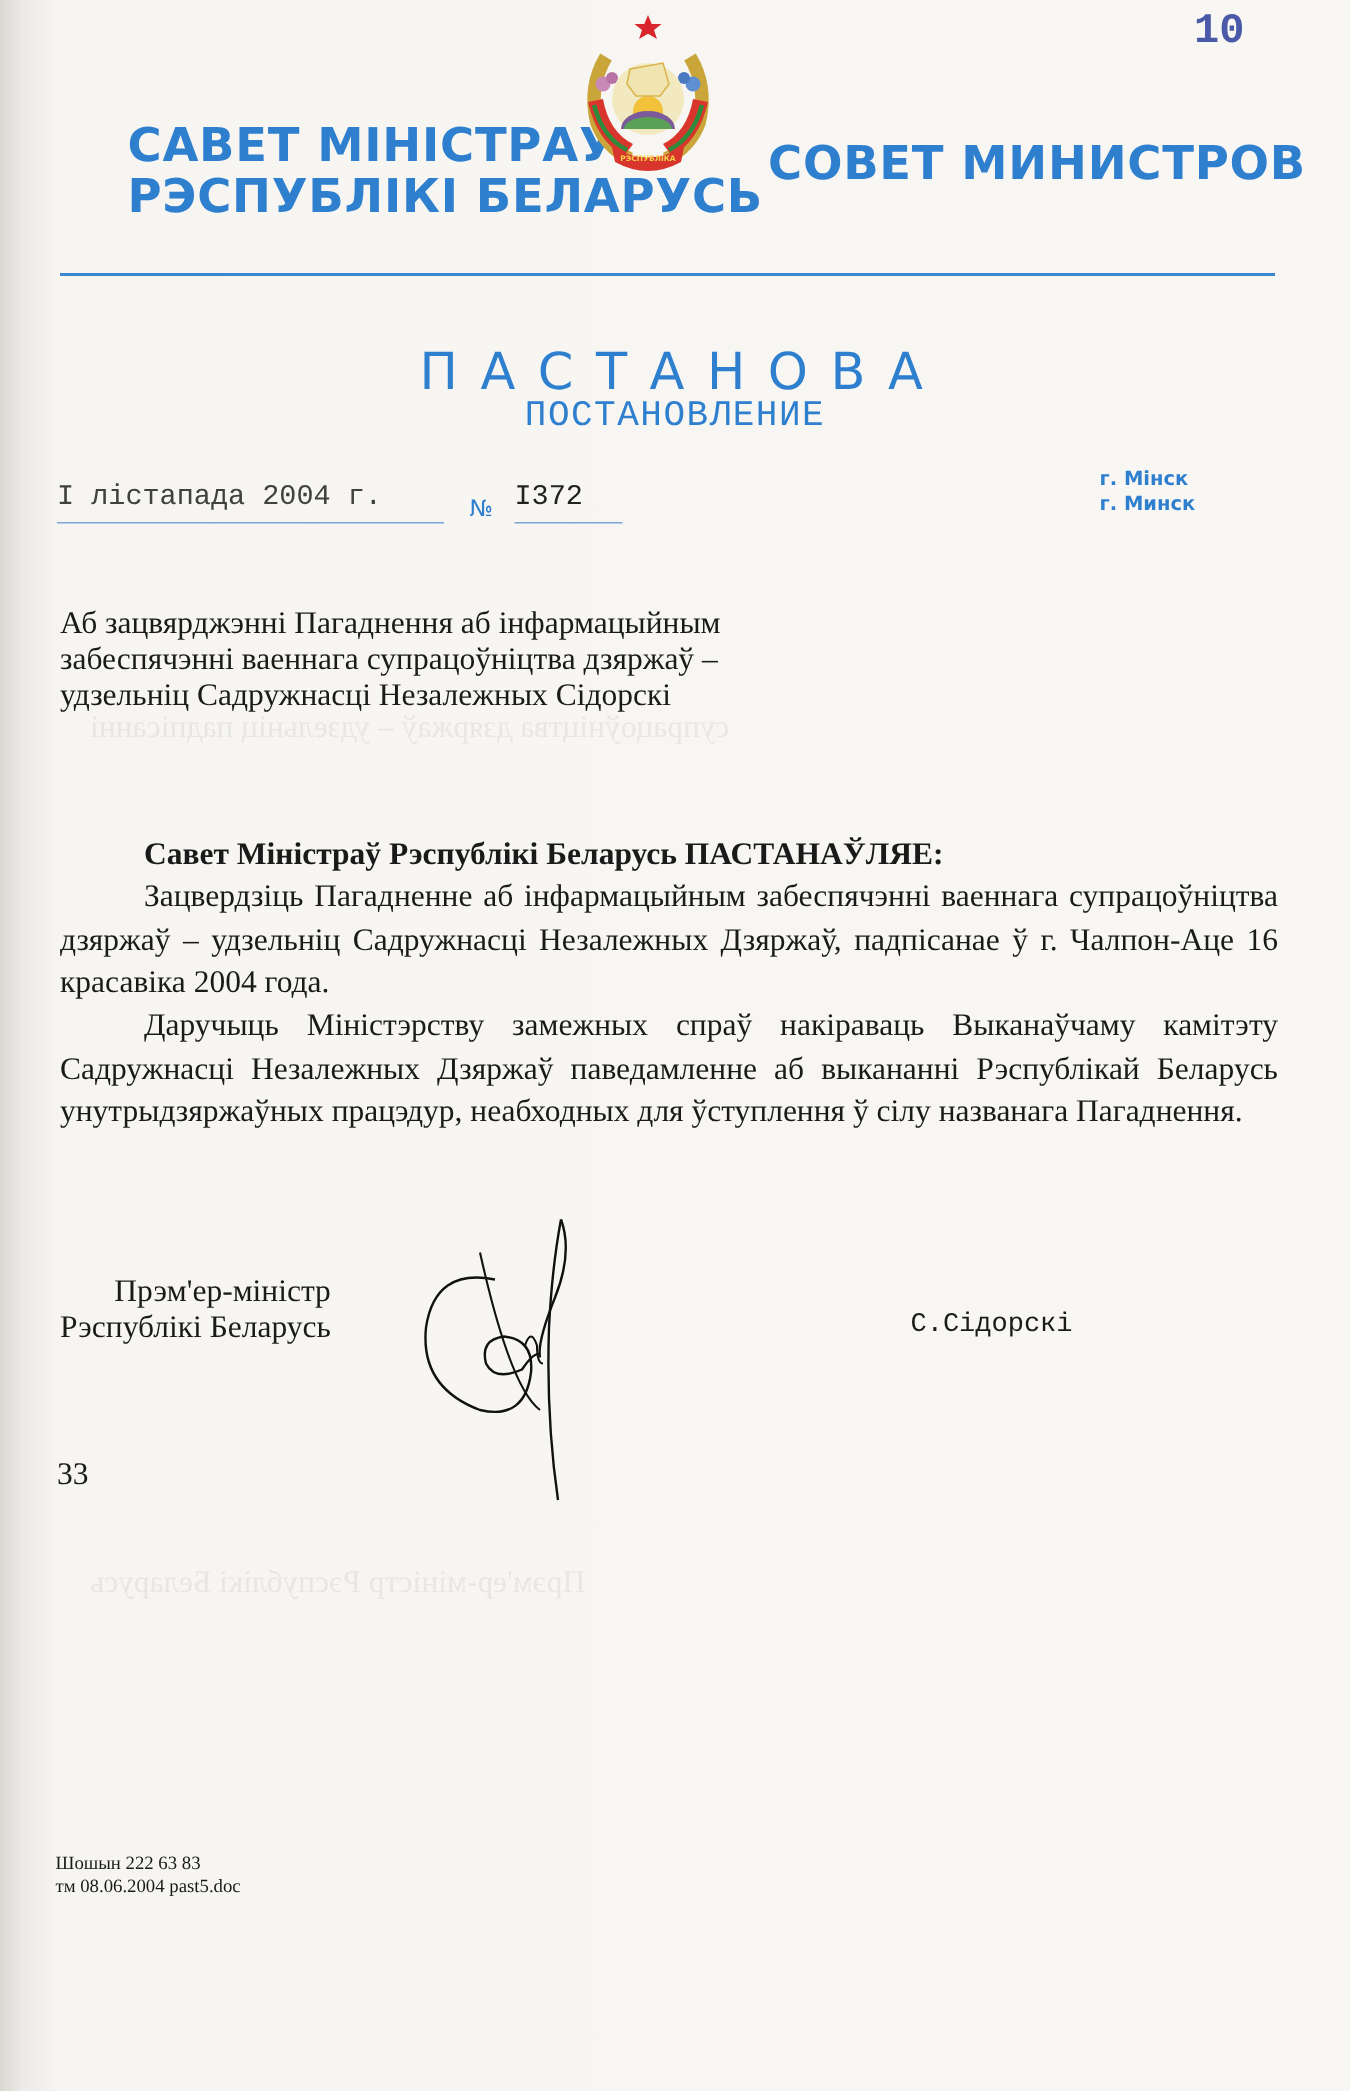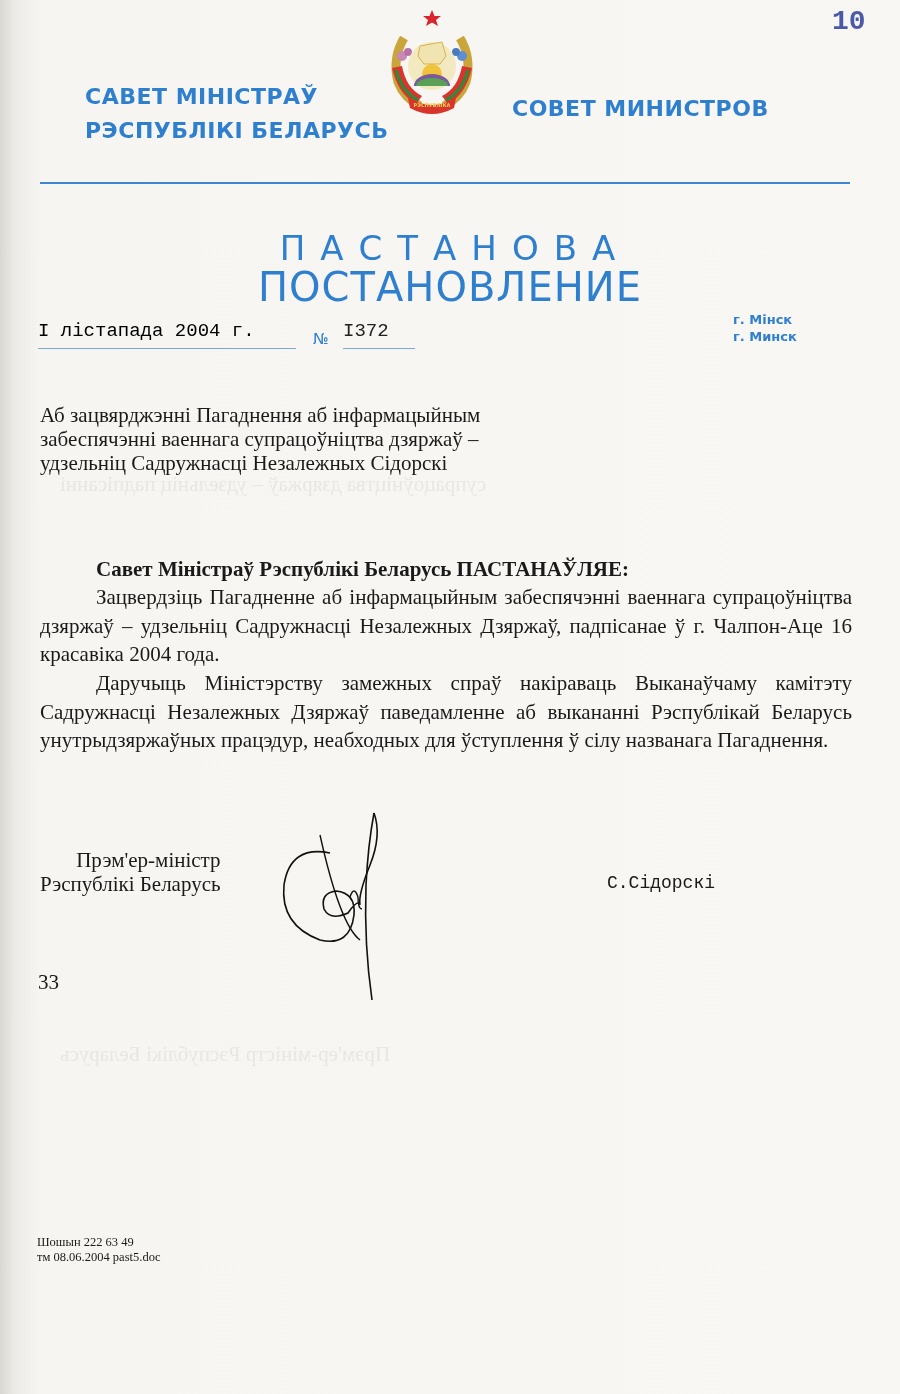--- a/index.html
+++ b/index.html
@@ -15,21 +15,21 @@
       font-family: "Liberation Serif", serif;
       color: #1a1a1a;
     }
     .abs { position: absolute; }
 
     
     .org {
       font-family: "DejaVu Sans", sans-serif;
       color: #2f7fcf;
       font-weight: bold;
-      font-size: 22px;
+      font-size: 31px;
       line-height: 34px;
       letter-spacing: 0.5px;
       white-space: nowrap;
     }
     .org-left { left: 85px; top: 80px; text-align: left; }
     .org-right { left: 512px; top: 92px; text-align: left; }
     .org span { display: block; }
 
     .header-rule {
       left: 40px;
@@ -46,53 +46,53 @@
       height: 106px;
     }
 
     .sheet-number {
       left: 796px;
       top: 6px;
       font-family: "Liberation Mono", monospace;
       font-size: 28px;
       color: #4a5aa8;
       font-weight: bold;
-      margin-left: 36px;
     }
 
     .doc-type {
       font-family: "DejaVu Sans", sans-serif;
       color: #2f7fcf;
       font-weight: normal;
       text-align: center;
       left: 0;
       width: 900px;
     }
     .doc-type-1 {
       top: 228px;
       font-size: 34px;
       letter-spacing: 15px;
       padding-left: 10px;
       box-sizing: border-box;
     }
     .doc-type-2 {
       top: 264px;
-      font-size: 40px;
+      font-size: 24px;
       letter-spacing: 1px;
+      font-family: Liberation Mono, monospace;
     }
 
     .date-field {
       left: 38px;
       top: 320px;
       width: 258px;
       border-bottom: 1px solid #7aa6d8;
       font-family: "Liberation Mono", monospace;
       font-size: 19px;
       padding-bottom: 6px;
-      color: #000000;
+      color: #404040;
     }
     .no-label {
       left: 313px;
       top: 330px;
       font-family: "DejaVu Sans", sans-serif;
       color: #2f7fcf;
       font-size: 15px;
     }
     .no-field {
       left: 343px;
@@ -261,15 +261,15 @@
     <path d="M80,48 Q40,40 34,80 Q30,120 70,135 Q100,142 104,110 Q106,88 86,86 Q70,88 74,104 Q80,116 98,108 Q106,96 110,98" stroke="#111" stroke-width="1.6" fill="none"></path>
     <path d="M100,92 Q104,80 108,92 Q108,104 112,104" stroke="#111" stroke-width="1.4" fill="none"></path>
   </svg>
 </div>
 
 <div class="abs signer-name">С.Сідорскі</div>
 
 <div class="abs copies">33</div>
 
 <div class="abs footer-note">
-  <span>Шошын 222 63 49</span>
+  <span>Шошын 222 63 83</span>
   <span>тм 08.06.2004 past5.doc</span>
 </div>
 
 </body></html>

